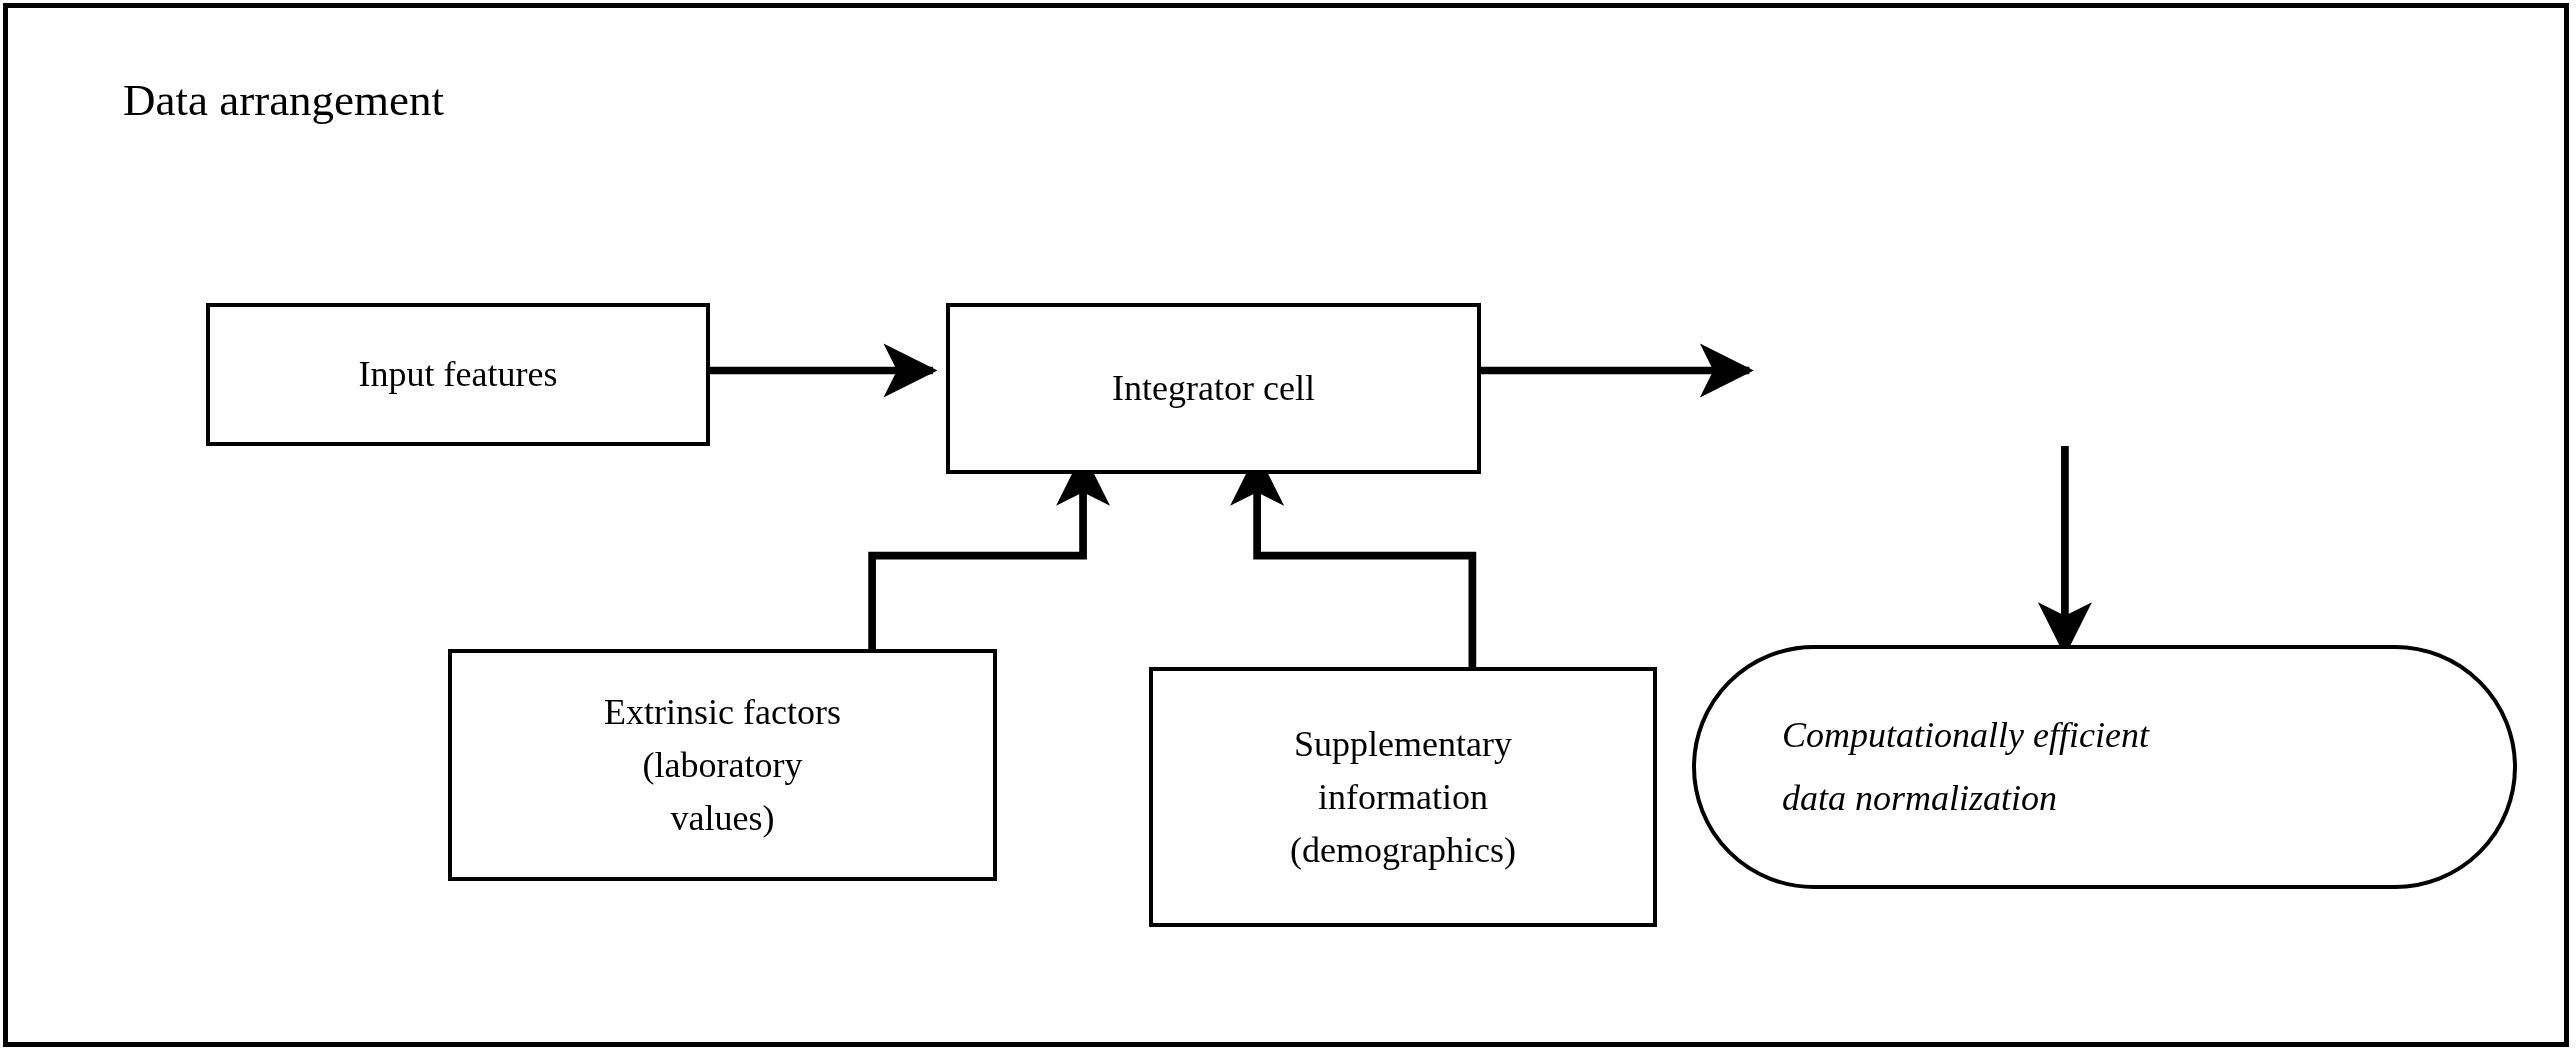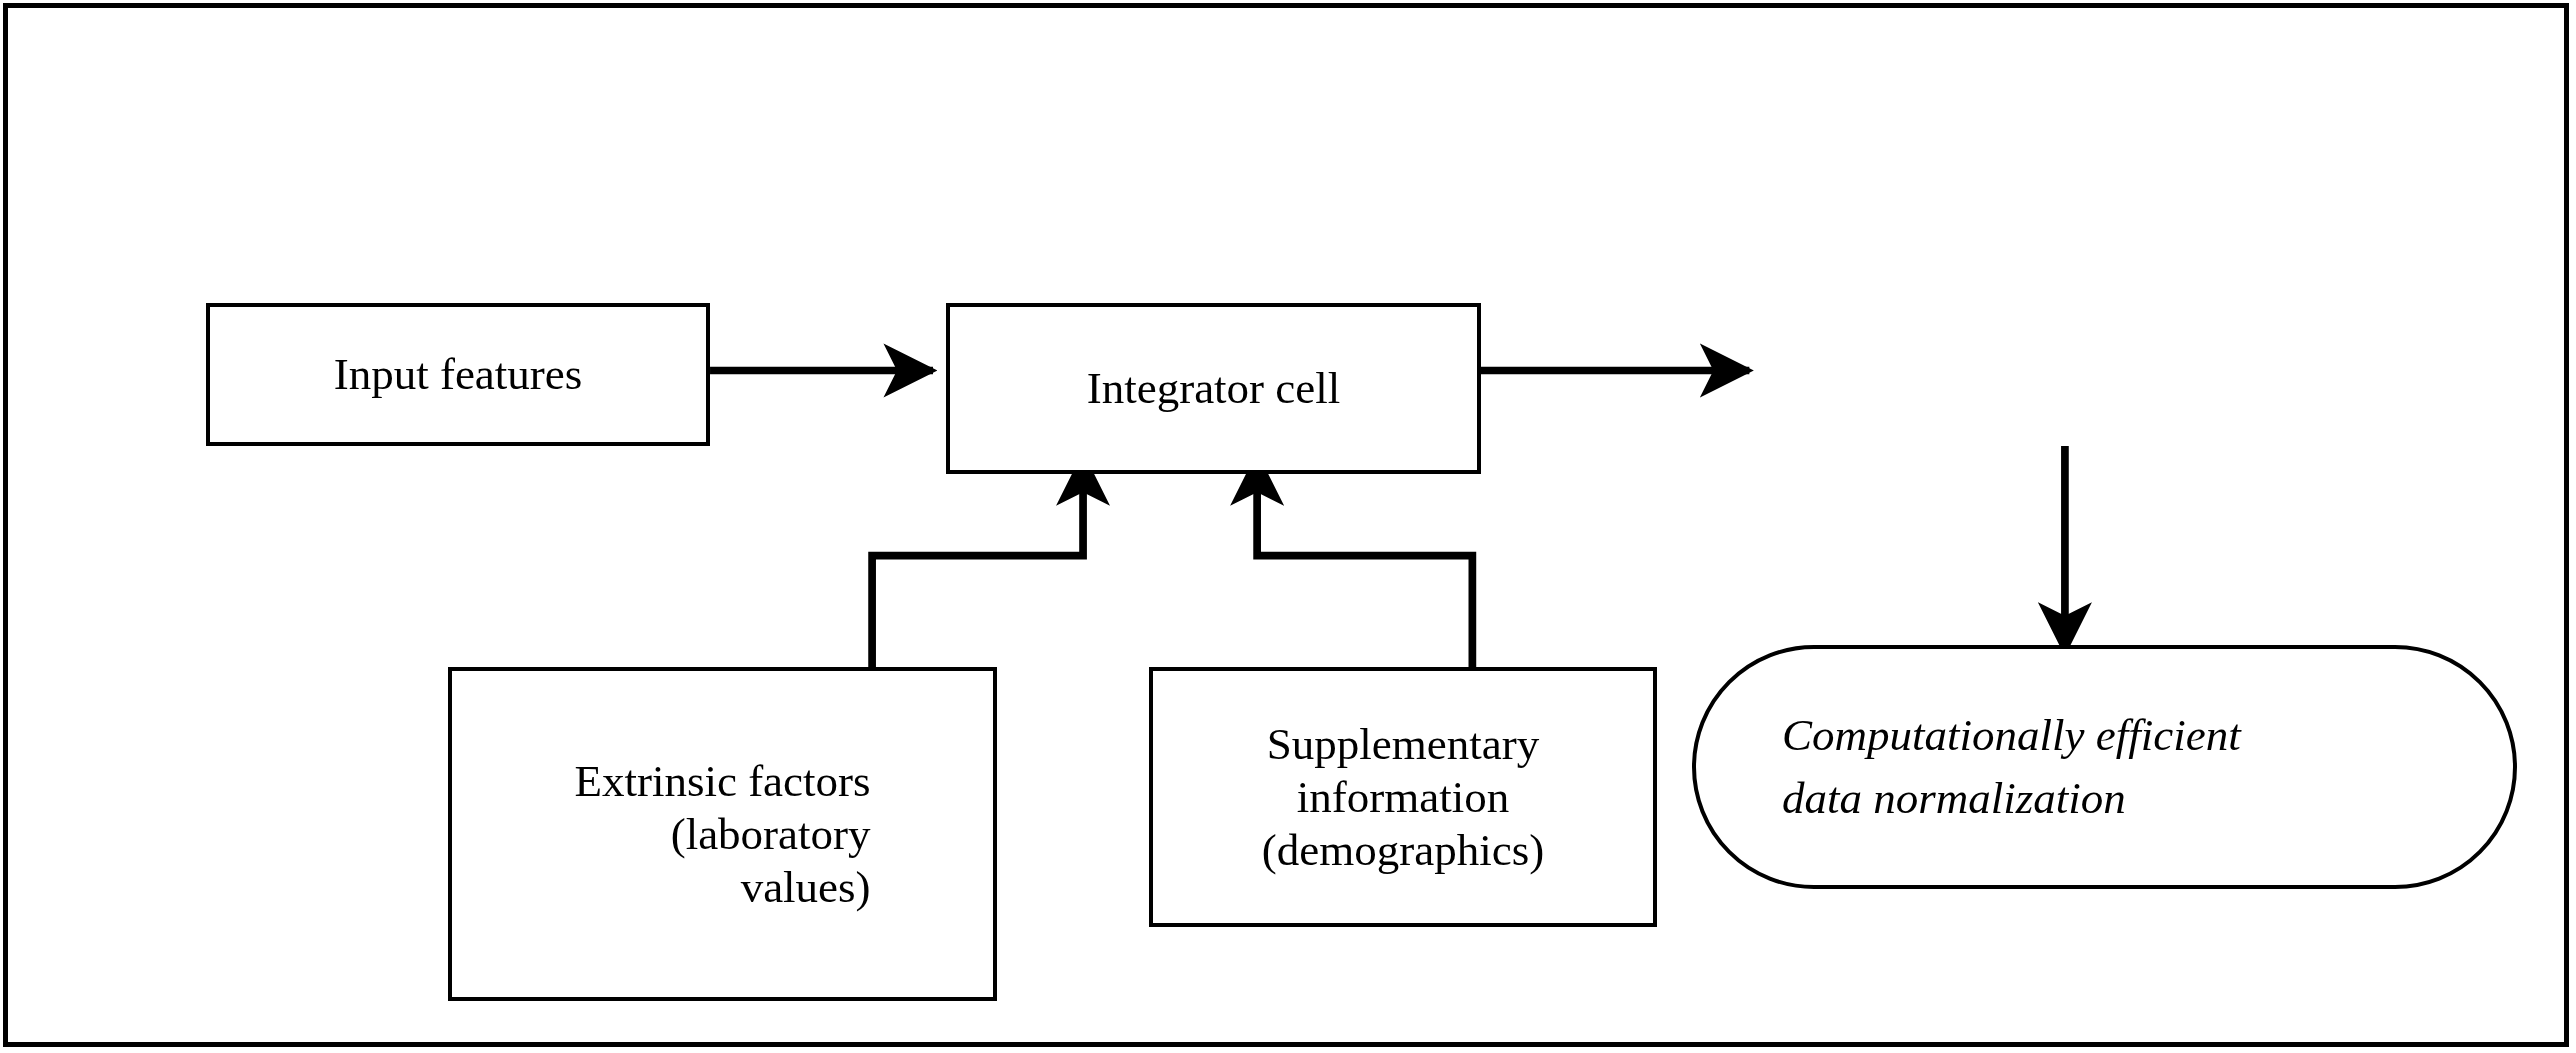--- a/index.html
+++ b/index.html
@@ -37,21 +37,21 @@
   .node-box {
     position: absolute;
     box-sizing: border-box;
     border: 4.3px solid #000000;
     background: #ffffff;
     display: flex;
     align-items: center;
     justify-content: center;
     text-align: center;
     color: #000000;
-    font-size: 45px;
+    font-size: 36px;
     line-height: 53px;
   }
   .node-box.rounded {
     border-radius: 129px;
     justify-content: flex-start;
     text-align: left;
   }
   .node-label {
     display: block;
     padding: 0 12px;
@@ -72,20 +72,21 @@
     pointer-events: none;
   }
 </style>
 </head>
 <body>
 
 <div id="canvas">
 
   <div id="outer-frame"></div>
 
+  <div id="diagram-title">Data arrangement</div>
 
   <svg id="svg-connectors" viewBox="0 0 3004 1229" xmlns="http://www.w3.org/2000/svg">
     <defs>
       <marker id="arrowR" viewBox="0 0 12 12" refX="11" refY="6" markerWidth="7" markerHeight="7" orient="auto-start-reverse">
         <path d="M 0 0 L 12 6 L 0 12 L 3 6 z" fill="#000000"></path>
       </marker>
       <marker id="arrowU" viewBox="0 0 12 12" refX="11" refY="6" markerWidth="7" markerHeight="7" orient="auto-start-reverse">
         <path d="M 0 0 L 12 6 L 0 12 L 3 6 z" fill="#000000"></path>
       </marker>
     </defs>
@@ -113,21 +114,21 @@
 
   <div class="node-box" style="left:206px; top:303px; width:504px; height:143px;">
     <span class="node-label">Input features</span>
   </div>
 
   <div class="node-box" style="left:946px; top:303px; width:535px; height:171px;font-family:Liberation Serif, serif;">
     <span class="node-label">Integrator cell</span>
   </div>
 
 
-  <div class="node-box" style="left:448px; top:667px; width:549px; height:334px;text-align:right;">
+  <div class="node-box" style="left:448px; top:649px; width:549px; height:232px;">
     <span class="node-label">Extrinsic factors
 (laboratory
 values)</span>
   </div>
 
   <div class="node-box" style="left:1149px; top:667px; width:508px; height:260px;">
     <span class="node-label">Supplementary
 information
 (demographics)</span>
   </div>

